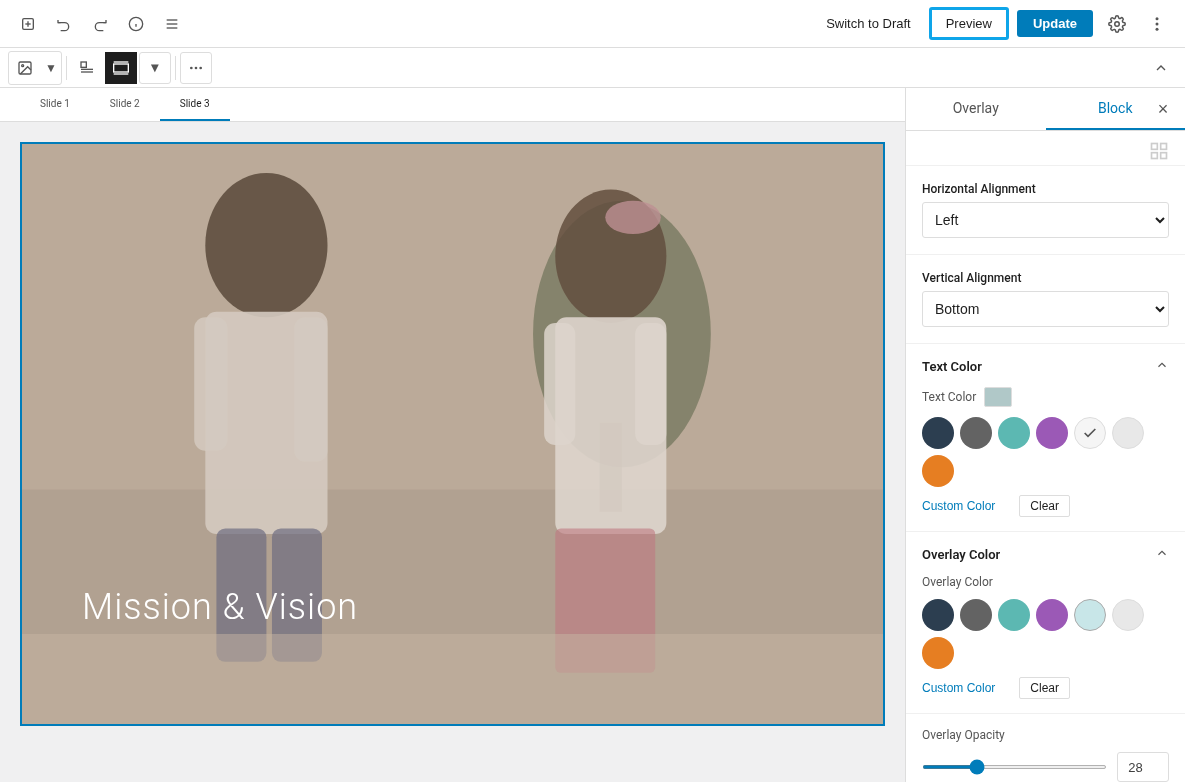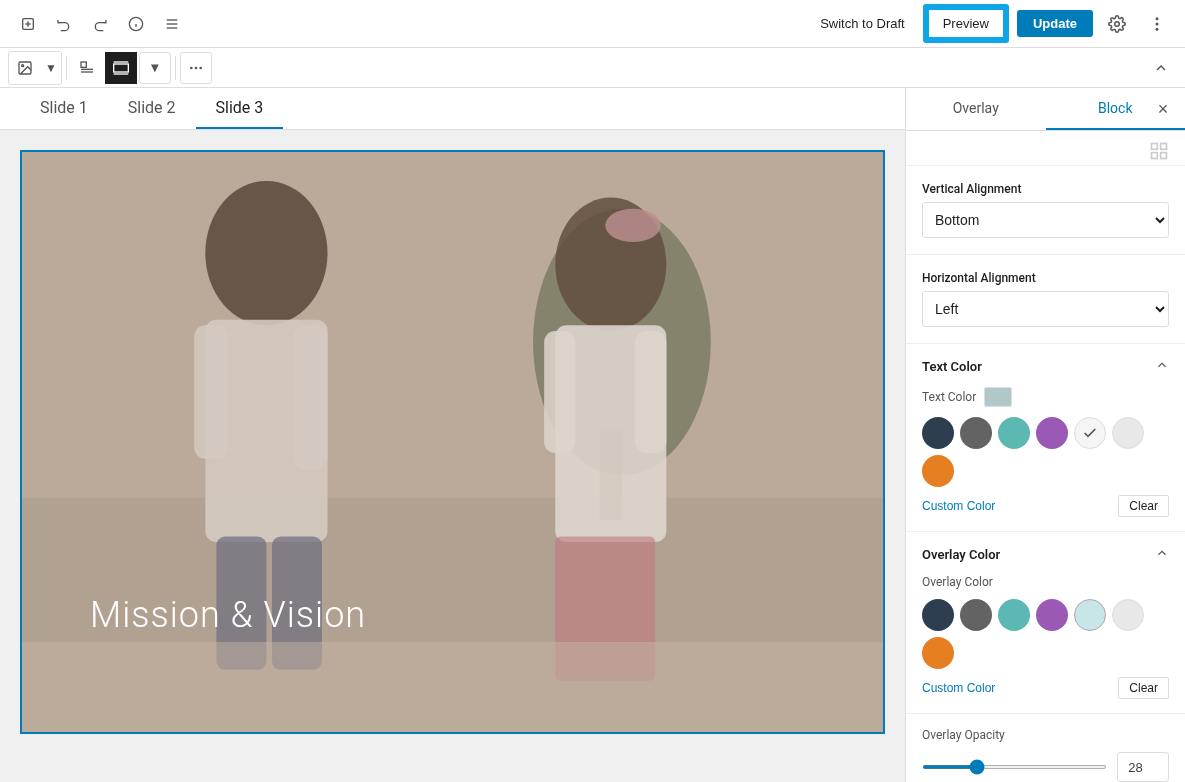--- a/index.html
+++ b/index.html
@@ -15,21 +15,21 @@
       border-radius: 3px; display: flex; align-items: center; justify-content: center;
       color: #555; font-size: 16px;
     }
     .toolbar-spacer { flex: 1; }
     .top-right-actions { display: flex; align-items: center; gap: 8px; }
     .switch-draft-btn {
       background: transparent; border: none; color: #1e1e1e; cursor: pointer;
       font-size: 13px; padding: 6px 10px; border-radius: 3px;
     }
     .preview-btn {
-      background: #fff; border: 6px solid #0ea5e9; color: #1e1e1e; cursor: pointer;
+      background: #fff; border: 3px solid #0ea5e9; color: #1e1e1e; cursor: pointer;
       font-size: 13px; padding: 6px 14px; border-radius: 3px;
     }
     .update-btn {
       background: #007cba; border: none; color: #fff; cursor: pointer;
       font-size: 13px; padding: 6px 16px; border-radius: 3px; font-weight: 600;
     }
     .settings-btn {
       width: 32px; height: 32px; border: none; background: transparent; cursor: pointer;
       border-radius: 3px; display: flex; align-items: center; justify-content: center;
       color: #555; font-size: 16px;
@@ -76,41 +76,41 @@
     
     .editor-area {
       flex: 1; overflow-y: auto; background: #f0f0f1; padding: 0;
     }
 
     
     .slide-tabs {
       display: flex; background: #fff; border-bottom: 1px solid #ddd; padding: 0 20px;
     }
     .slide-tab {
-      padding: 10px 20px; cursor: pointer; font-size: 16px; border-bottom: 2px solid transparent;
+      padding: 10px 20px; cursor: pointer; font-size: 10px; border-bottom: 2px solid transparent;
       color: #555;
     }
     .slide-tab.active { border-bottom: 2px solid #007cba; color: #1e1e1e; font-weight: 400; }
 
     
     .slide-content {
       margin: 20px; position: relative; border: 2px solid #007cba;
     }
     .slide-image-container {
       width: 100%; height: 580px; overflow: hidden; position: relative; background: #c9b99e;
     }
     
     
     .slide-bg {
       width: 100%; height: 100%; background: linear-gradient(135deg, #d4c5b2 0%, #b8a898 30%, #c5b5a5 60%, #e8ddd0 100%);
       position: relative; display: flex; align-items: flex-end;
     }
     
     .slide-text-overlay {
-      position: absolute; bottom: 80px; left: 68px; color: #fff;
+      position: absolute; bottom: 80px; left: 60px; color: #fff;
     }
     .slide-title {
       font-size: 36px; font-weight: 300; margin-bottom: 16px; letter-spacing: 1px;
     }
     .slide-body {
       font-size: 14px; line-height: 1.6; max-width: 420px; opacity: 0.9;
     }
 
     
     .right-sidebar {
@@ -156,21 +156,21 @@
     }
     .color-swatches {
       display: grid; grid-template-columns: repeat(6, 32px); gap: 6px; margin-bottom: 8px;
     }
     .color-swatch {
       width: 32px; height: 32px; border-radius: 50%; cursor: pointer; border: 2px solid transparent;
       display: flex; align-items: center; justify-content: center;
     }
     .color-swatch.white-swatch { border: 1px solid #ddd; }
     .color-custom-row {
-      display: flex; align-items: center; justify-content: space-between; gap: 8px; margin-top: 6px;
+      display: flex; align-items: center; justify-content: flex-start; gap: 24px; margin-top: 6px;
     }
     .custom-color-link {
       color: #007cba; font-size: 12px; cursor: pointer; text-decoration: none; border: none; background: none;
     }
     .clear-btn {
       border: 1px solid #ddd; background: #fff; color: #1e1e1e; font-size: 12px;
       padding: 3px 10px; border-radius: 2px; cursor: pointer;
     }
 
     
@@ -360,34 +360,34 @@
           <svg width="20" height="20" viewBox="0 0 24 24" fill="none" stroke="#ccc" stroke-width="2">
               <rect x="3" y="3" width="7" height="7"></rect>
               <rect x="14" y="3" width="7" height="7"></rect>
               <rect x="3" y="14" width="7" height="7"></rect>
               <rect x="14" y="14" width="7" height="7"></rect>
             </svg>
         </div>
       </div>
 
       <div class="sidebar-section">
+        <div class="alignment-label">Horizontal Alignment</div>
+        <select style="width:100%;height:36px;border:1px solid #ddd;border-radius:3px;padding:0 8px;font-size:14px;color:#1e1e1e;background:#fff;">
+          <option selected="">Left</option>
+          <option>Center</option>
+          <option>Right</option>
+        </select>
+      </div>
+
+      <div class="sidebar-section">
         <div class="alignment-label">Vertical Alignment</div>
         <select style="width:100%;height:36px;border:1px solid #ddd;border-radius:3px;padding:0 8px;font-size:14px;color:#1e1e1e;background:#fff;">
           <option>Top</option>
           <option>Center</option>
           <option selected="">Bottom</option>
-        </select>
-      </div>
-
-      <div class="sidebar-section">
-        <div class="alignment-label">Horizontal Alignment</div>
-        <select style="width:100%;height:36px;border:1px solid #ddd;border-radius:3px;padding:0 8px;font-size:14px;color:#1e1e1e;background:#fff;">
-          <option selected="">Left</option>
-          <option>Center</option>
-          <option>Right</option>
         </select>
       </div>
 
       <div class="color-section">
         <div class="color-section-header">
           <span class="color-section-title">Text Color</span>
           <button class="sidebar-section-collapse">
             <svg width="14" height="14" viewBox="0 0 24 24" fill="none" stroke="currentColor" stroke-width="2">
                 <polyline points="18 15 12 9 6 15"></polyline>
               </svg>

